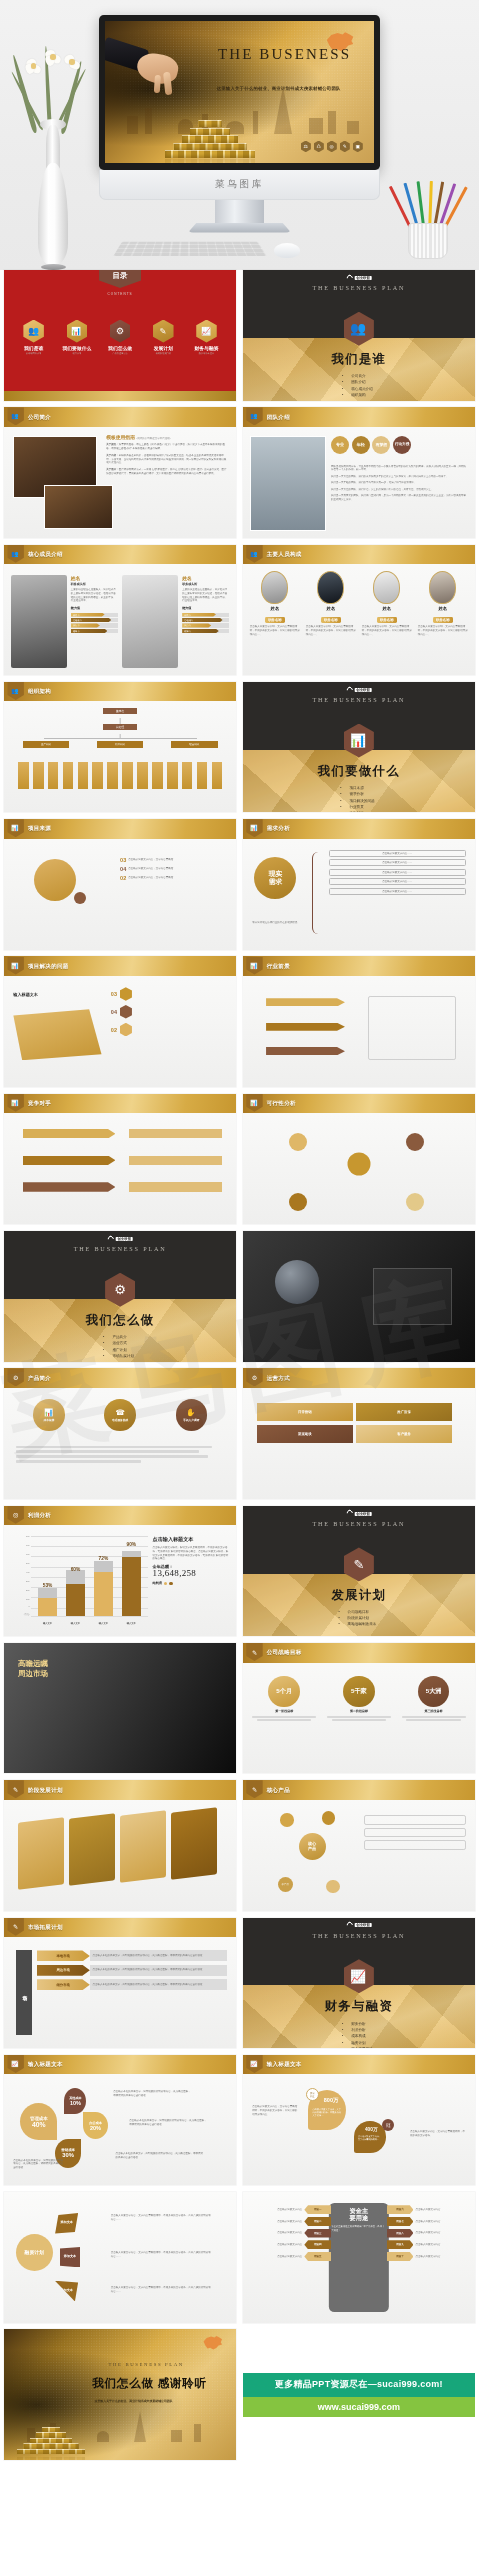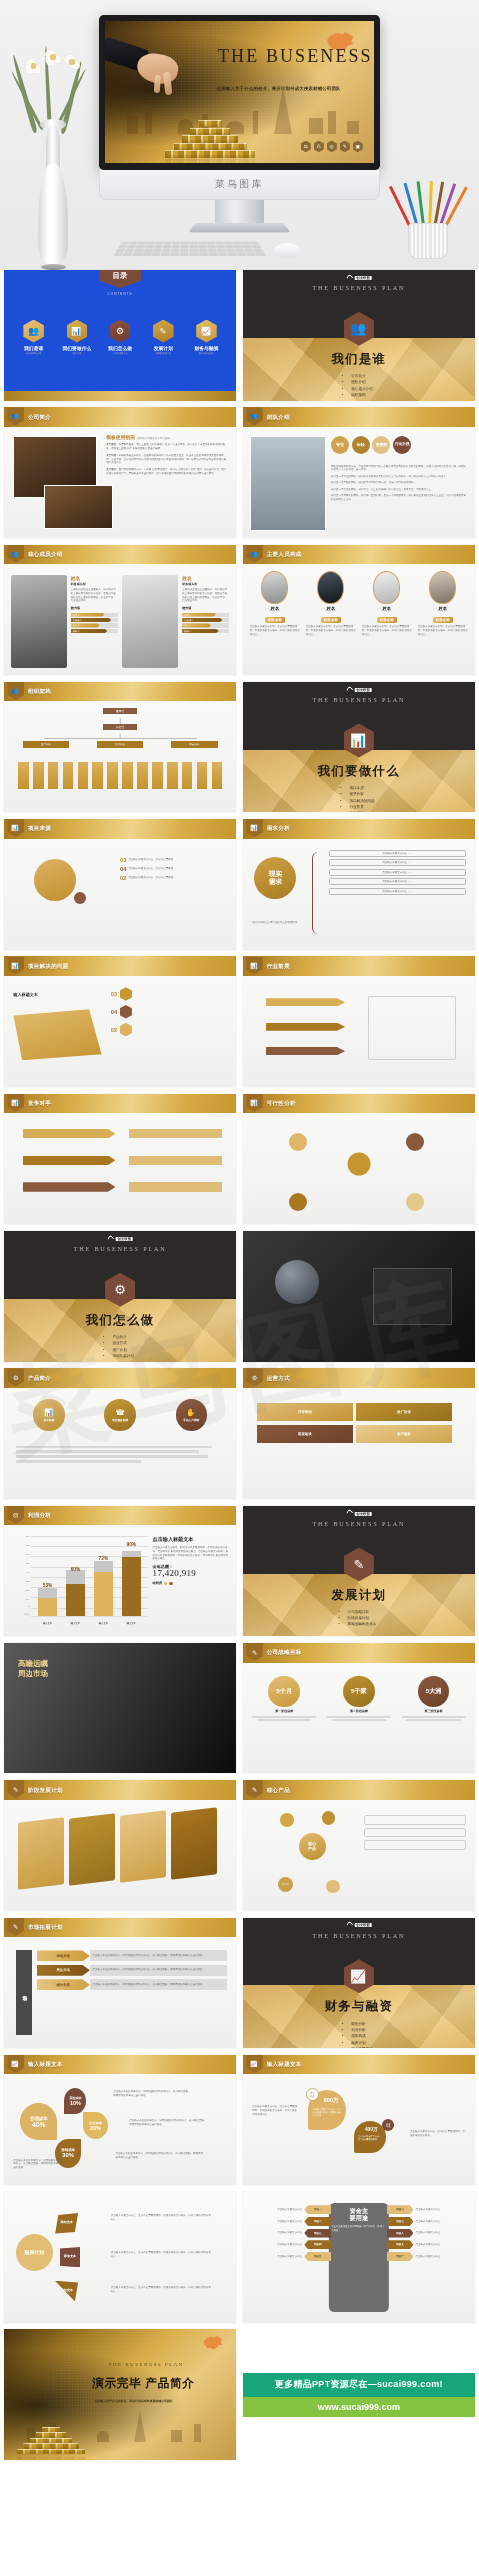--- a/index.html
+++ b/index.html
@@ -83,21 +83,21 @@
   }
   .sk{ position:absolute; bottom:0; background:#5a3b12; }
   .eiffel{
     position:absolute; bottom:0; left:63%; width:0;height:0;
     border-left:9px solid transparent; border-right:9px solid transparent;
     border-bottom:48px solid #5a3b12; opacity:.9;
   }
   .hero-title-en{
     position:absolute; left:42%; top:25px; color:#2b2212;
     font-family:"Liberation Serif","DejaVu Serif",serif;
-    font-size:18px; letter-spacing:2.1px; font-weight:400;
+    font-size:15px; letter-spacing:2.1px; font-weight:400;
   }
   .hero-title-cn{
     position:absolute; left:41%; top:42px; color:#15120c;
     font-size:17px; font-weight:bold; letter-spacing:0.7px;
     text-shadow:0 0.7px 0 rgba(255,255,255,.18);
   }
   .hero-sub{
     position:absolute; left:41.5%; top:65px; color:#3a2c14;
     font-size:4.4px; font-weight:bold; letter-spacing:0.2px;
   }
@@ -174,21 +174,21 @@
   .s-ar{ position:relative; width:100%; padding-top:56.25%; }
   .s-in{ position:absolute; inset:0; }
 
   
   .poly{
     background:
       linear-gradient(125deg, rgba(255,255,255,.14) 0 26%, rgba(0,0,0,.06) 26% 44%, rgba(255,255,255,.10) 44% 62%, rgba(0,0,0,.05) 62% 80%, rgba(255,255,255,.12) 80% 100%),
       linear-gradient(42deg, rgba(0,0,0,.10) 0 18%, rgba(255,255,255,.12) 18% 38%, rgba(0,0,0,.08) 38% 58%, rgba(255,255,255,.08) 58% 78%, rgba(0,0,0,.07) 78% 100%),
       linear-gradient(160deg,#c8922e 0%, #e0b255 35%, #f0ce83 62%, #d8a641 100%);
   }
-  .dark{ background:#1d4ed8; }
+  .dark{ background:#b91c1c; }
   .light{ background:linear-gradient(180deg,#fbfbfa,#efefee); }
 
   
   .div-top{ position:absolute; left:0; right:0; top:0; height:52%; background:#2c2a28; }
   .div-bot{ position:absolute; left:0; right:0; bottom:0; height:48%; }
   .logo-mini{
     position:absolute; left:50%; transform:translateX(-50%); top:7%;
     display:flex; align-items:center; gap:2.1px; color:#fff;
   }
   .logo-swirl{
@@ -991,21 +991,21 @@
             <span>输入文本</span>
             <span>输入文本</span>
             <span>输入文本</span>
           </div>
         </div>
 
         <div class="side">
           <h4>点击输入标题文本</h4>
           <p class="txt-xxs">点击输入简要文字解说，解说文字只是概括精炼，不用多余的文字修饰，无法精准的 解说所提炼的核心概念。点击输入简要文字解说，解说文字只是概括精炼，不用多余的文字修饰，无法精准的 解说所提炼的核心概念。</p>
           <div style="font-size:4.1px;font-weight:bold;color:#111;margin-top:3.4px;">全年总额：</div>
-          <div class="bignum">17,420,919</div>
+          <div class="bignum">13,648,258</div>
           <div style="display:flex;align-items:center;gap:2.1px;margin-top:2.1px;">
             <span style="font-size:3.1px;font-weight:bold;color:#222;">纯利润</span>
             <span style="width:3.4px;height:3.4px;border-radius:50%;background:#e0b35f;display:inline-block;"></span>
             <span style="width:3.4px;height:3.4px;border-radius:50%;background:#9a6b20;display:inline-block;"></span>
           </div>
         </div>
       </div>
     </div>
         </div>
       </div>
@@ -1350,21 +1350,21 @@
         </div>
         <div class="pyramid" style="left:4%;width:75px;height:59px;">
           <div class="prow" style="bottom:27px;width:18px;height:5.5px;"></div>
           <div class="prow" style="bottom:22px;width:30px;height:5.5px;"></div>
           <div class="prow" style="bottom:16.4px;width:42px;height:5.5px;"></div>
           <div class="prow" style="bottom:11px;width:55px;height:5.5px;"></div>
           <div class="prow" style="bottom:5.5px;width:68px;height:5.5px;"></div>
           <div class="preflect prow" style="bottom:-1.4px;width:68px;height:4.8px;"></div>
         </div>
         <div class="thanks-en">THE  BUSENESS  PLAN</div>
-        <div class="thanks-cn">演示完毕 产品简介</div>
+        <div class="thanks-cn">我们怎么做 感谢聆听</div>
         <div class="thanks-sub">这里输入关于什么的创业、商业计划书成大侠素材铺公司团队</div>
       </div>
     </div>
         </div>
       </div>
 
     <div class="slide" style="background:#ffffff;box-shadow:none;">
         <div class="s-ar">
           <div class="s-in" style="background:#fff;display:flex;flex-direction:column;justify-content:center;">
       <div class="promo-green">更多精品PPT资源尽在—sucai999.com!</div>

